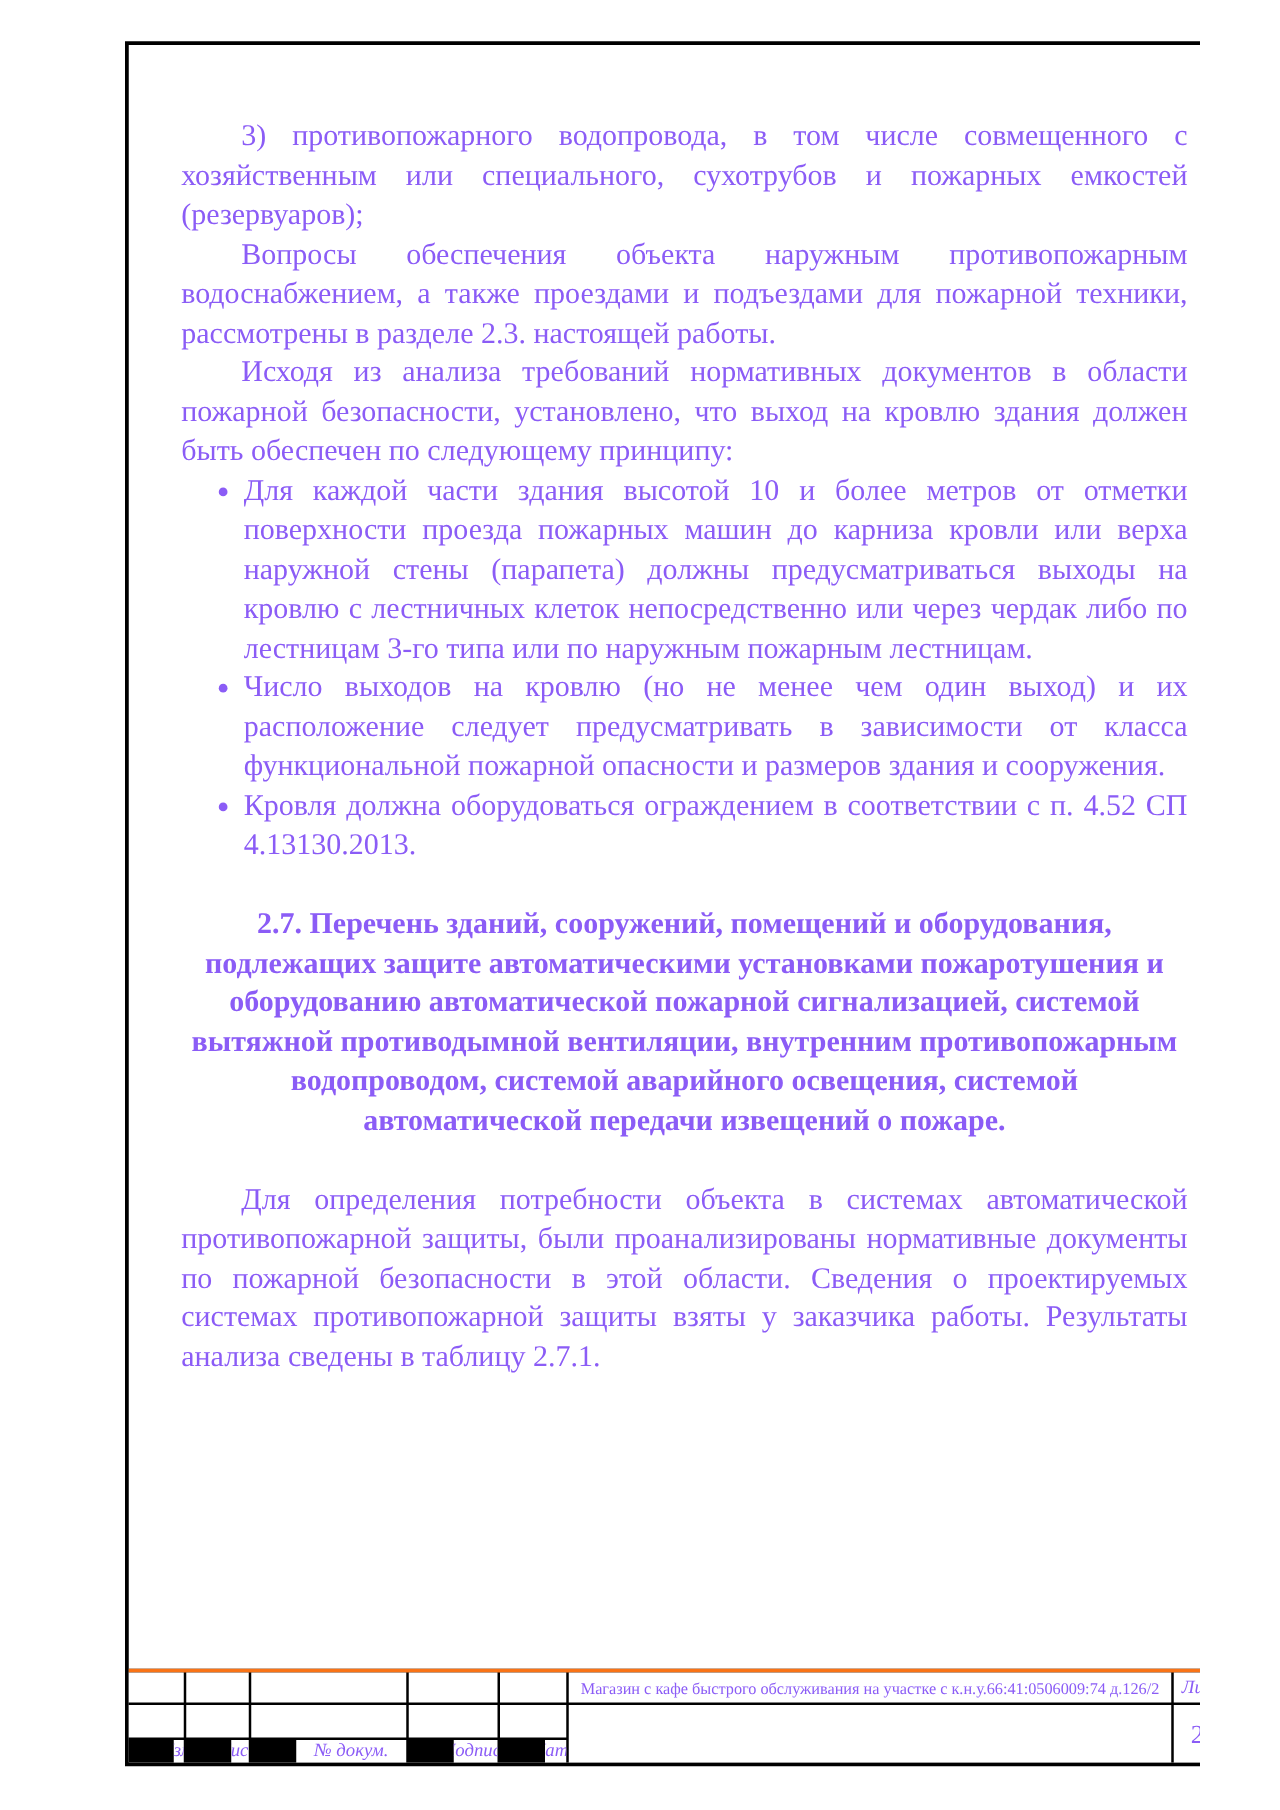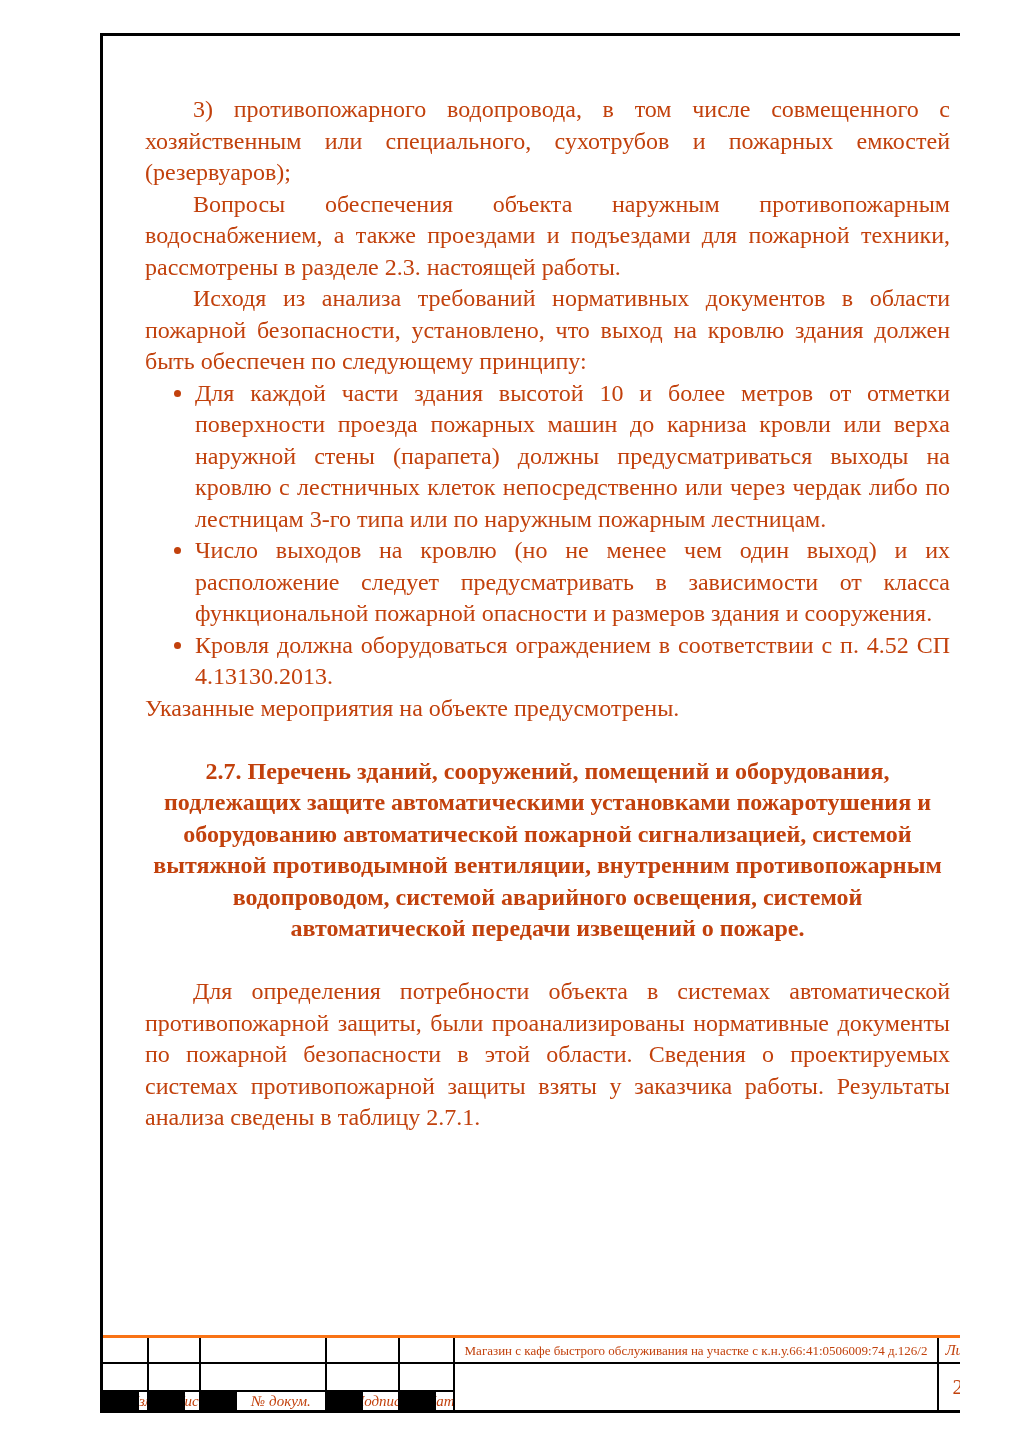--- a/index.html
+++ b/index.html
@@ -6,21 +6,21 @@
     margin: 0;
     padding: 0;
     background: #ffffff;
   }
   .page {
     position: relative;
     width: 960px;
     height: 1448px;
     background: #ffffff;
     font-family: "Liberation Serif", serif;
-    color: #c2410c;
+    color: #8b5cf6;
     overflow: hidden;
   }
   .frame {
     position: absolute;
     left: 100px;
     top: 33px;
     width: 890px;
     height: 1380px;
     border: 3px solid #000000;
     box-sizing: border-box;
@@ -123,21 +123,20 @@
       <p class="para-indent">3) противопожарного водопровода, в том числе совмещенного с хозяйственным или специального, сухотрубов и пожарных емкостей (резервуаров);</p>
       <p class="para-indent">Вопросы обеспечения объекта наружным противопожарным водоснабжением, а также проездами и подъездами для пожарной техники, рассмотрены в разделе 2.3. настоящей работы.</p>
       <p class="para-indent">Исходя из анализа требований нормативных документов в области пожарной безопасности, установлено, что выход на кровлю здания должен быть обеспечен по следующему принципу:</p>
 
       <ul class="bullets">
         <li>Для каждой части здания высотой 10 и более метров от отметки поверхности проезда пожарных машин до карниза кровли или верха наружной стены (парапета) должны предусматриваться выходы на кровлю с лестничных клеток непосредственно или через чердак либо по лестницам 3-го типа или по наружным пожарным лестницам.</li>
         <li>Число выходов на кровлю (но не менее чем один выход) и их расположение следует предусматривать в зависимости от класса функциональной пожарной опасности и размеров здания и сооружения.</li>
         <li>Кровля должна оборудоваться ограждением в соответствии с п. 4.52 СП 4.13130.2013.</li>
       </ul>
 
-      <p class="after-bullets">Указанные мероприятия на объекте предусмотрены.</p>
 
       <p class="section-heading">2.7. Перечень зданий, сооружений, помещений и оборудования, подлежащих защите автоматическими установками пожаротушения и оборудованию автоматической пожарной сигнализацией, системой вытяжной противодымной вентиляции, внутренним противопожарным водопроводом, системой аварийного освещения, системой автоматической передачи извещений о пожаре.</p>
 
       <p class="para-indent">Для определения потребности объекта в системах автоматической противопожарной защиты, были проанализированы нормативные документы по пожарной безопасности в этой области. Сведения о проектируемых системах противопожарной защиты взяты у заказчика работы. Результаты анализа сведены в таблицу 2.7.1.</p>
 
     </div>
 
     <div class="titleblock">
 
       <div class="tb-cell tb-title">Магазин с кафе быстрого обслуживания на участке с к.н.у.66:41:0506009:74 д.126/2</div>

